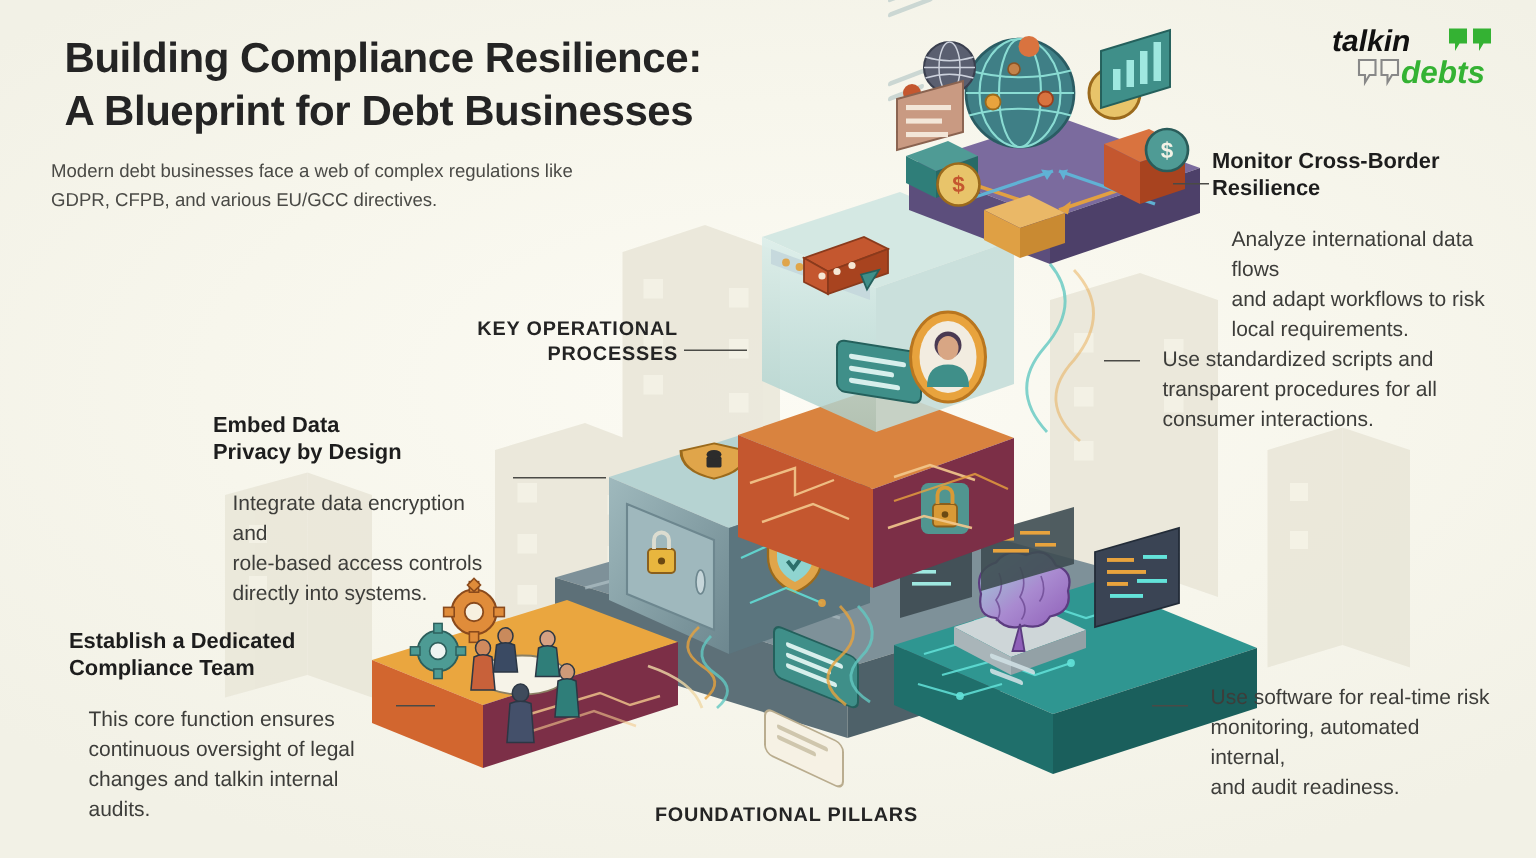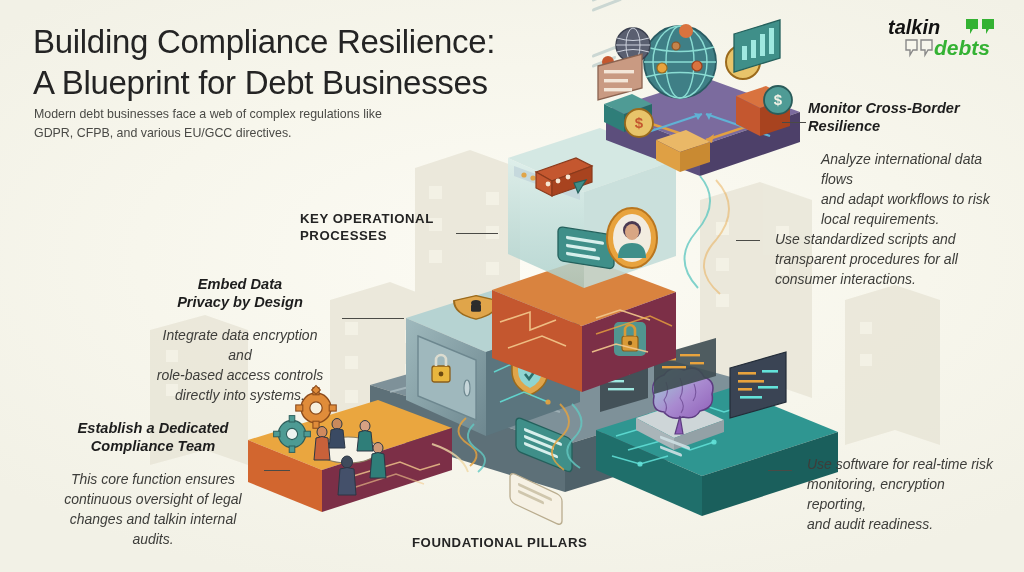--- a/index.html
+++ b/index.html
@@ -11,43 +11,43 @@
     overflow:hidden;
     background:
       radial-gradient(ellipse 70% 60% at 52% 45%, #fcfbf4 0%, #f7f6ec 55%, #f2f1e6 100%);
   }
 
   
   .bg-city{position:absolute;inset:0;pointer-events:none;}
 
   
   .title{
-    position:absolute;left:33px;top:22px;width:560px;
-    font-size:33px;font-weight:normal;line-height:1.24;
+    position:absolute;left:43px;top:22px;width:560px;
+    font-size:28px;font-weight:bold;line-height:1.24;
     color:#242424;letter-spacing:-0.3px;
   }
   .subtitle{
     position:absolute;left:34px;top:105px;width:450px;
     font-size:12.4px;line-height:1.5;color:#4a4a46;
   }
 
   
   .logo{position:absolute;right:18px;top:10px;width:130px;height:52px;}
 
   
-  .callout{position:absolute;font-style:italic;}
+  .callout{position:absolute;}
   .callout .c-title{
     font-size:14.6px;font-weight:bold;line-height:1.22;color:#1d1d1d;
     margin:0 0 5px 0;
   }
   .callout .c-body{
     font-size:14px;line-height:1.43;color:#3d3d3a;margin:13px;
   }
   .callout.right{text-align:left;}
-  .callout.left{text-align:center;}
+  .callout.left{text-align:left;}
 
   .section-label{
     position:absolute;
     font-size:13.2px;font-weight:bold;letter-spacing:0.55px;
     color:#242424;line-height:1.32;
   }
 
   
   .leader{position:absolute;background:#4a4a46;height:1.3px;}
 
@@ -476,27 +476,27 @@
 
   <div class="title">
     <div>Building Compliance Resilience:</div>
     <div>A Blueprint for Debt Businesses</div>
   </div>
   <div class="subtitle">
     <div>Modern debt businesses face a web of complex regulations like</div>
     <div>GDPR, CFPB, and various EU/GCC directives.</div>
   </div>
 
-  <div class="section-label" style="left:300px;top:210px;width:152px;text-align:left;">
+  <div class="section-label" style="left:300px;top:210px;width:152px;text-align:right;">
     <div>KEY OPERATIONAL</div>
     <div>PROCESSES</div>
   </div>
   <div class="leader" style="left:456px;top:233px;width:42px;"></div>
 
-  <div class="section-label" style="left:412px;top:534px;width:200px;text-align:left;">FOUNDATIONAL PILLARS</div>
+  <div class="section-label" style="left:412px;top:534px;width:200px;text-align:right;">FOUNDATIONAL PILLARS</div>
 
   <div class="callout right" style="left:808px;top:100px;width:200px;">
     <p class="c-title">
       <span>Monitor Cross-Border</span><br>
       <span>Resilience</span>
     </p>
     <p class="c-body">
       <span>Analyze international data flows</span><br>
       <span>and adapt workflows to risk</span><br>
       <span>local requirements.</span>
@@ -509,21 +509,21 @@
       <span>Use standardized scripts and</span><br>
       <span>transparent procedures for all</span><br>
       <span>consumer interactions.</span>
     </p>
   </div>
   <div class="leader" style="left:736px;top:240px;width:24px;"></div>
 
   <div class="callout right" style="left:794px;top:441px;width:216px;">
     <p class="c-body">
       <span>Use software for real-time risk</span><br>
-      <span>monitoring, encryption reporting,</span><br>
+      <span>monitoring, automated internal,</span><br>
       <span>and audit readiness.</span>
     </p>
   </div>
   <div class="leader" style="left:768px;top:470px;width:24px;"></div>
 
   <div class="callout left" style="left:142px;top:276px;width:196px;">
     <p class="c-title">
       <span>Embed Data</span><br>
       <span>Privacy by Design</span>
     </p>

